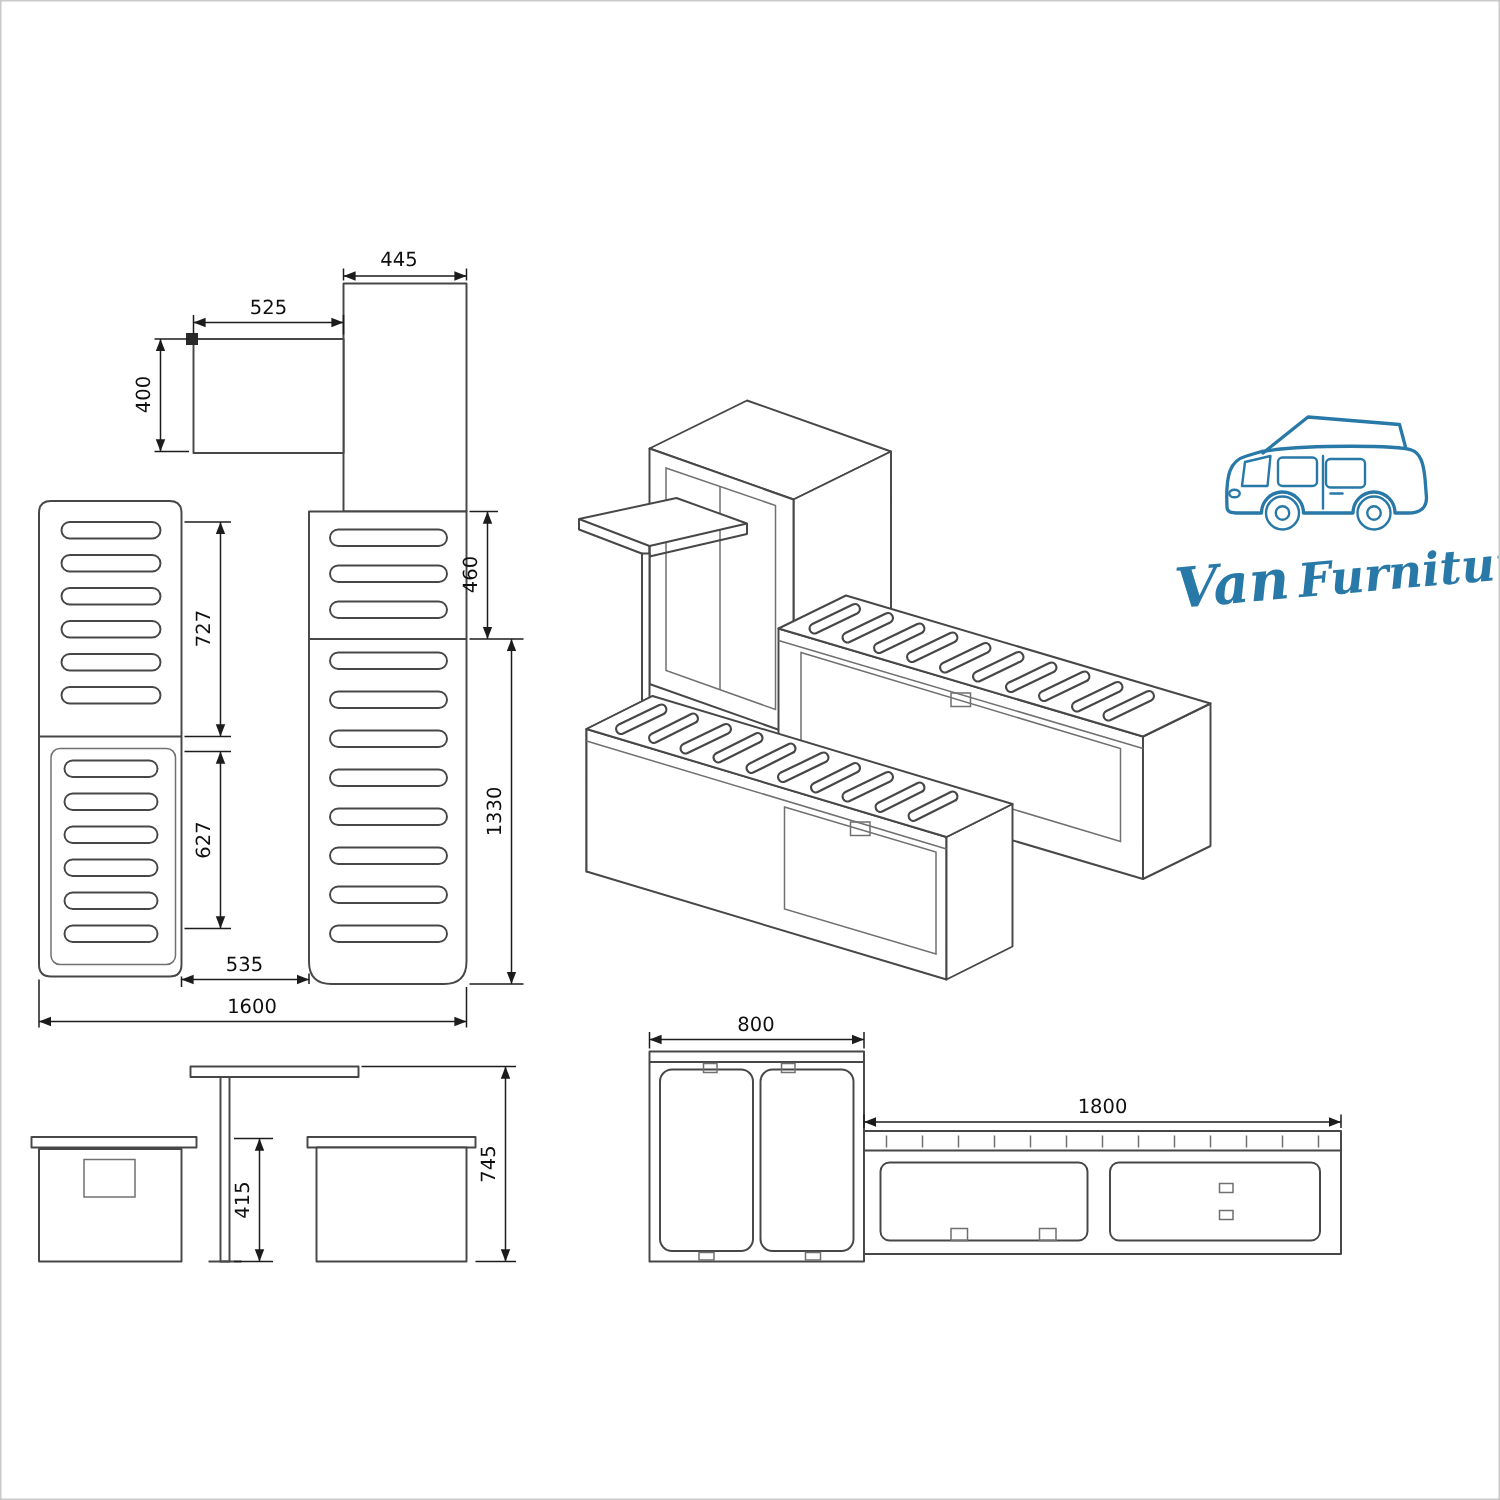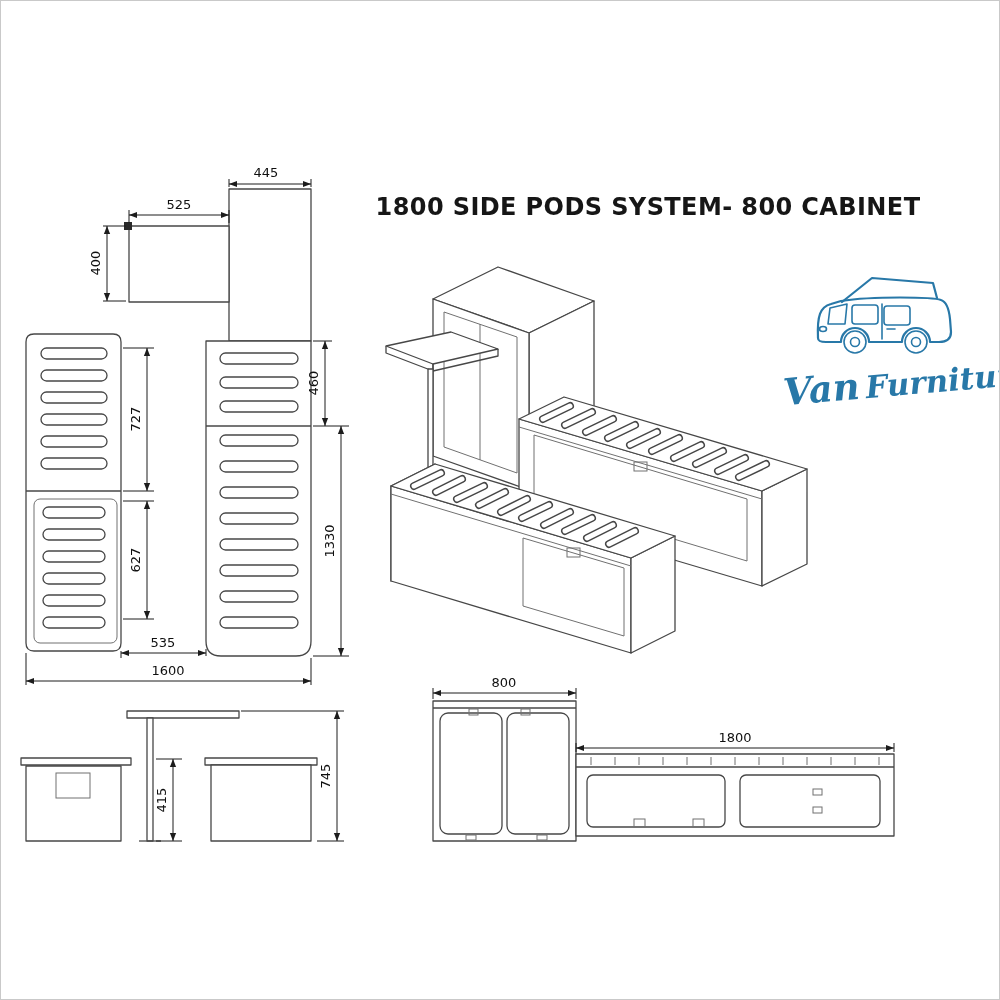--- a/index.html
+++ b/index.html
@@ -24,21 +24,20 @@
                color:#2878a8; font-family:"DejaVu Serif",serif; font-style:italic;
                font-weight:700; white-space:nowrap; }
   .logo-text .van  { font-size:37px; }
   .logo-text .furn { font-size:31px; margin-left:6px; }
 </style>
 </head>
 <body>
 
 <div class="canvas">
 
-  <div class="title">1800 SIDE PODS SYSTEM- 800 CABINET</div>
 
   <svg class="draw" width="1000" height="1000" viewBox="0 0 1000 1000">
     <defs>
       <marker id="mE" viewBox="0 0 10 10" refX="9" refY="5" markerWidth="9" markerHeight="9" orient="auto">
         <path d="M0,1.5 L9,5 L0,8.5 Z" fill="#1c1c1c"></path>
       </marker>
       <marker id="mS" viewBox="0 0 10 10" refX="1" refY="5" markerWidth="9" markerHeight="9" orient="auto">
         <path d="M10,1.5 L1,5 L10,8.5 Z" fill="#1c1c1c"></path>
       </marker>
     </defs>

